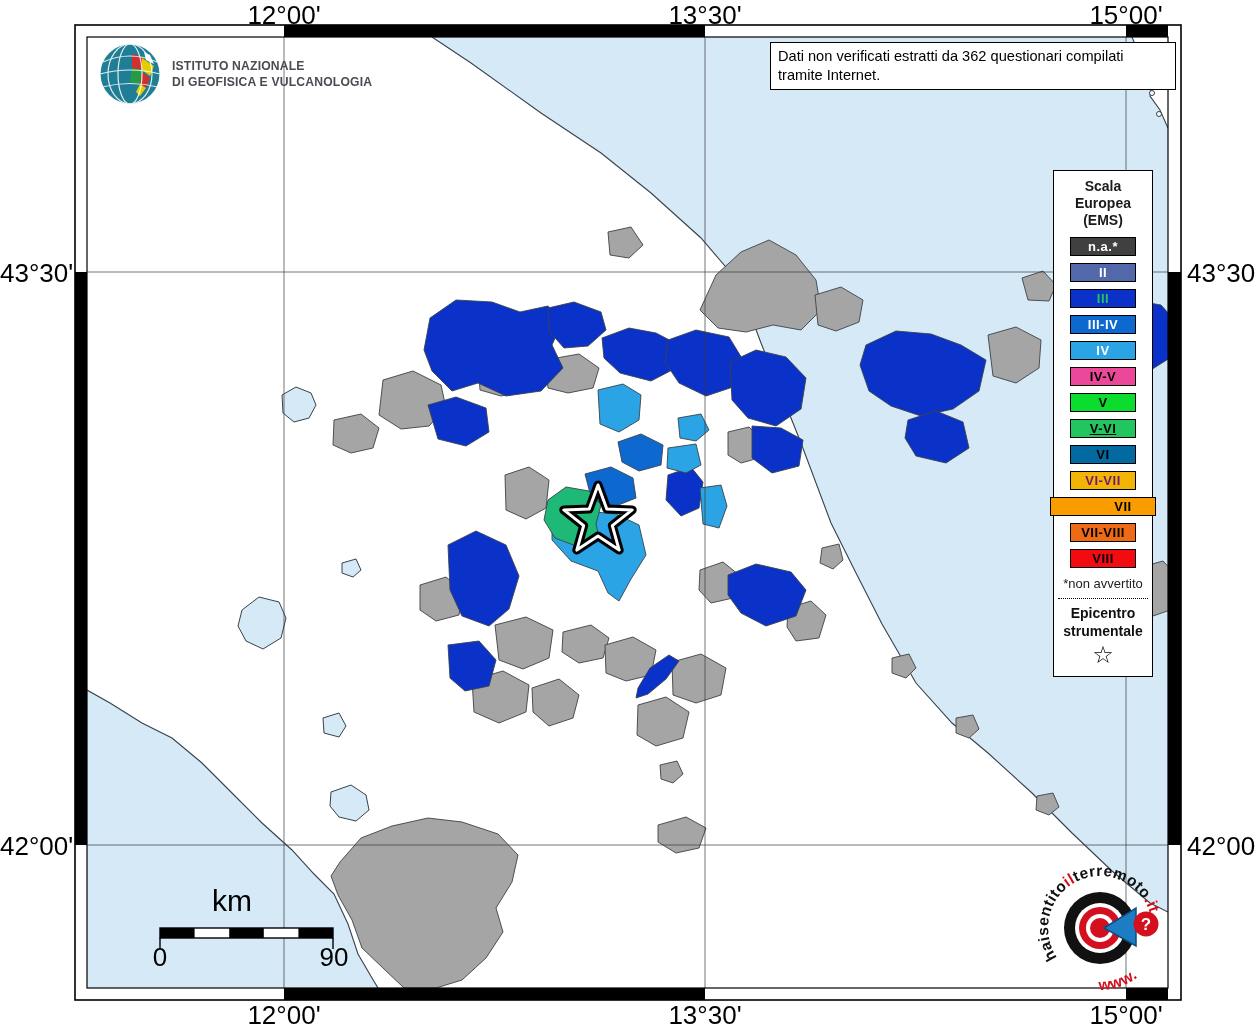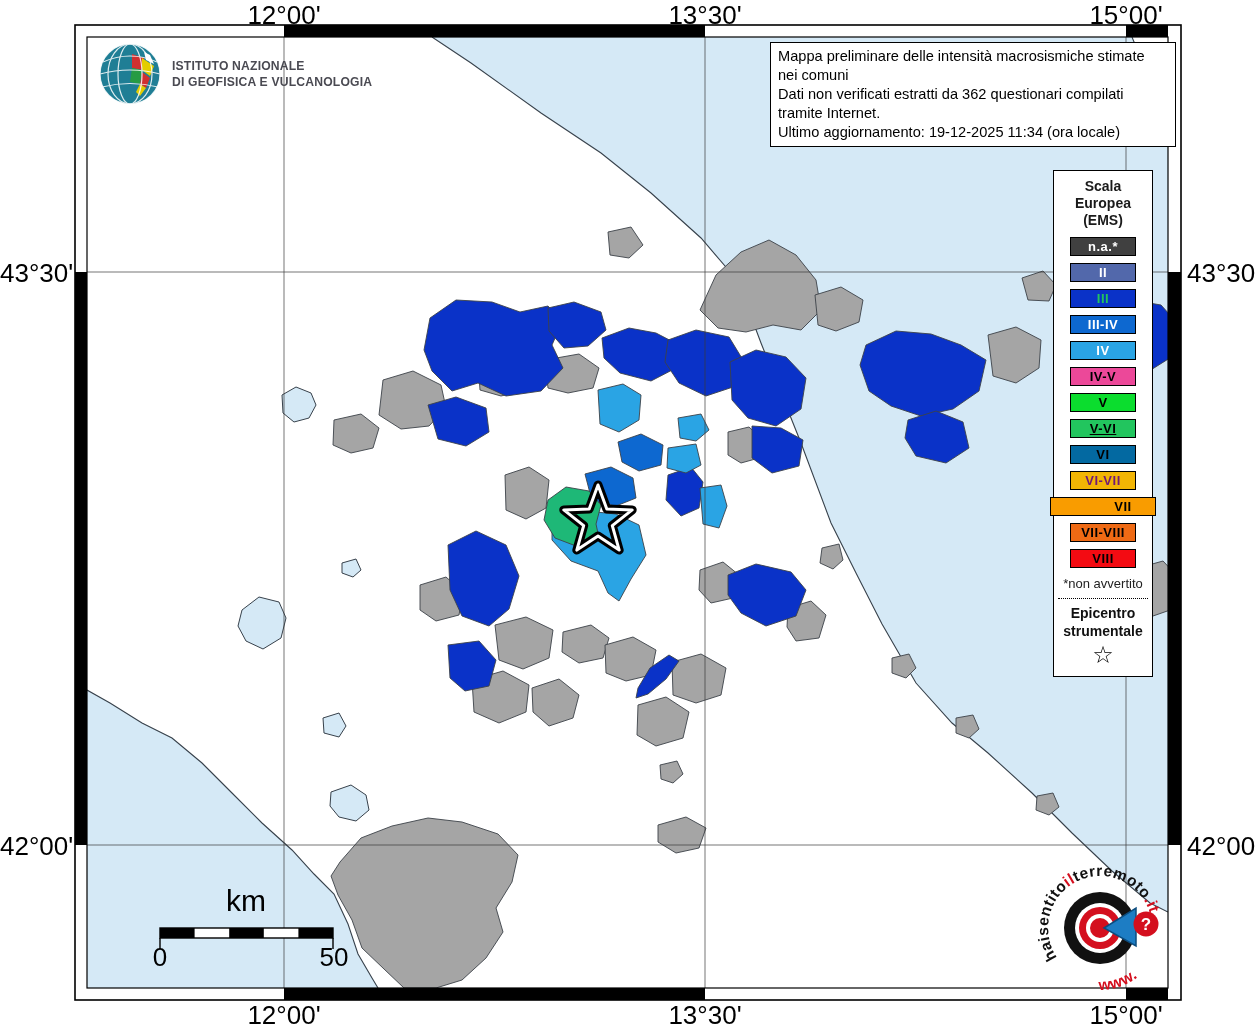--- a/index.html
+++ b/index.html
@@ -38,21 +38,21 @@
   .legend-epi{font-size:14px;font-weight:bold;line-height:18px;color:#111;}
   .legend-star{font-size:24px;line-height:26px;margin-top:2px;color:#000;}
   
   .ingv{position:absolute;left:98px;top:42px;display:flex;align-items:center;z-index:12;}
   .ingv-text{
     margin-left:10px;font-size:13.5px;font-weight:bold;line-height:16px;color:#4a4a52;
     transform:scaleX(.9);transform-origin:left center;letter-spacing:.2px;white-space:nowrap;
   }
   
   .sb-label{position:absolute;color:#000;}
-  .sb-km{left:212px;top:884px;width:68px;text-align:center;font-size:30px;}
+  .sb-km{left:212px;top:884px;width:68px;font-size:30px;}
   .sb-0{left:146px;top:942px;width:28px;text-align:center;font-size:26px;}
   .sb-50{left:315px;top:942px;width:38px;text-align:center;font-size:26px;}
   
   .sea{fill:#d5e9f6;}
   .coast{fill:none;stroke:#37414b;stroke-width:1.1;}
   .muni{stroke:#3c4248;stroke-width:0.9;stroke-linejoin:round;}
   .mna{fill:#a5a5a5;}
   .m3{fill:#0a32c8;}
   .m34{fill:#0d68d0;}
   .m4{fill:#2aa4e4;}
@@ -208,26 +208,24 @@
   <div class="axis-label axis-bottom" style="left:214px;top:1000px">12°00'</div>
   <div class="axis-label axis-bottom" style="left:635px;top:1000px">13°30'</div>
   <div class="axis-label axis-bottom" style="left:1056px;top:1000px">15°00'</div>
   <div class="axis-label axis-left" style="left:0px;top:258px">43°30'</div>
   <div class="axis-label axis-left" style="left:0px;top:831px">42°00'</div>
   <div class="axis-label axis-right" style="left:1187px;top:258px">43°30'</div>
   <div class="axis-label axis-right" style="left:1187px;top:831px">42°00'</div>
 
   <div class="sb-label sb-km">km</div>
   <div class="sb-label sb-0">0</div>
-  <div class="sb-label sb-50">50</div>
+  <div class="sb-label sb-50">90</div>
 
   <div class="info-box">
-    <div>Mappa preliminare delle intensità macrosismiche stimate nei comuni</div>
     <div>Dati non verificati estratti da 362 questionari compilati tramite Internet.</div>
-    <div>Ultimo aggiornamento: 19-12-2025 11:34 (ora locale)</div>
   </div>
 
   <div class="legend">
     <div class="legend-title">
       <div>Scala</div>
       <div>Europea</div>
       <div>(EMS)</div>
     </div>
     <div class="legend-items">
       <div class="swatch" style="background: #404040; color: rgb(255, 255, 255);">n.a.*</div>

